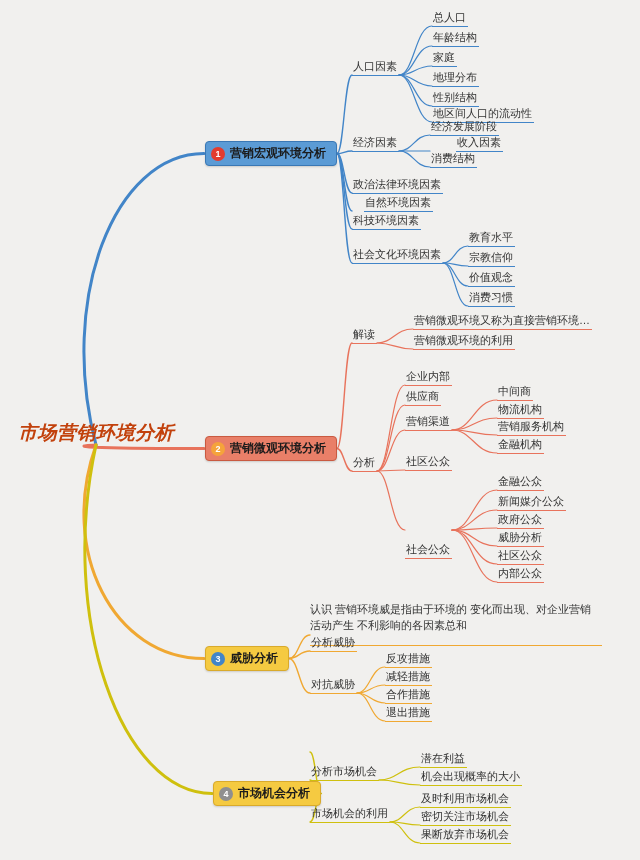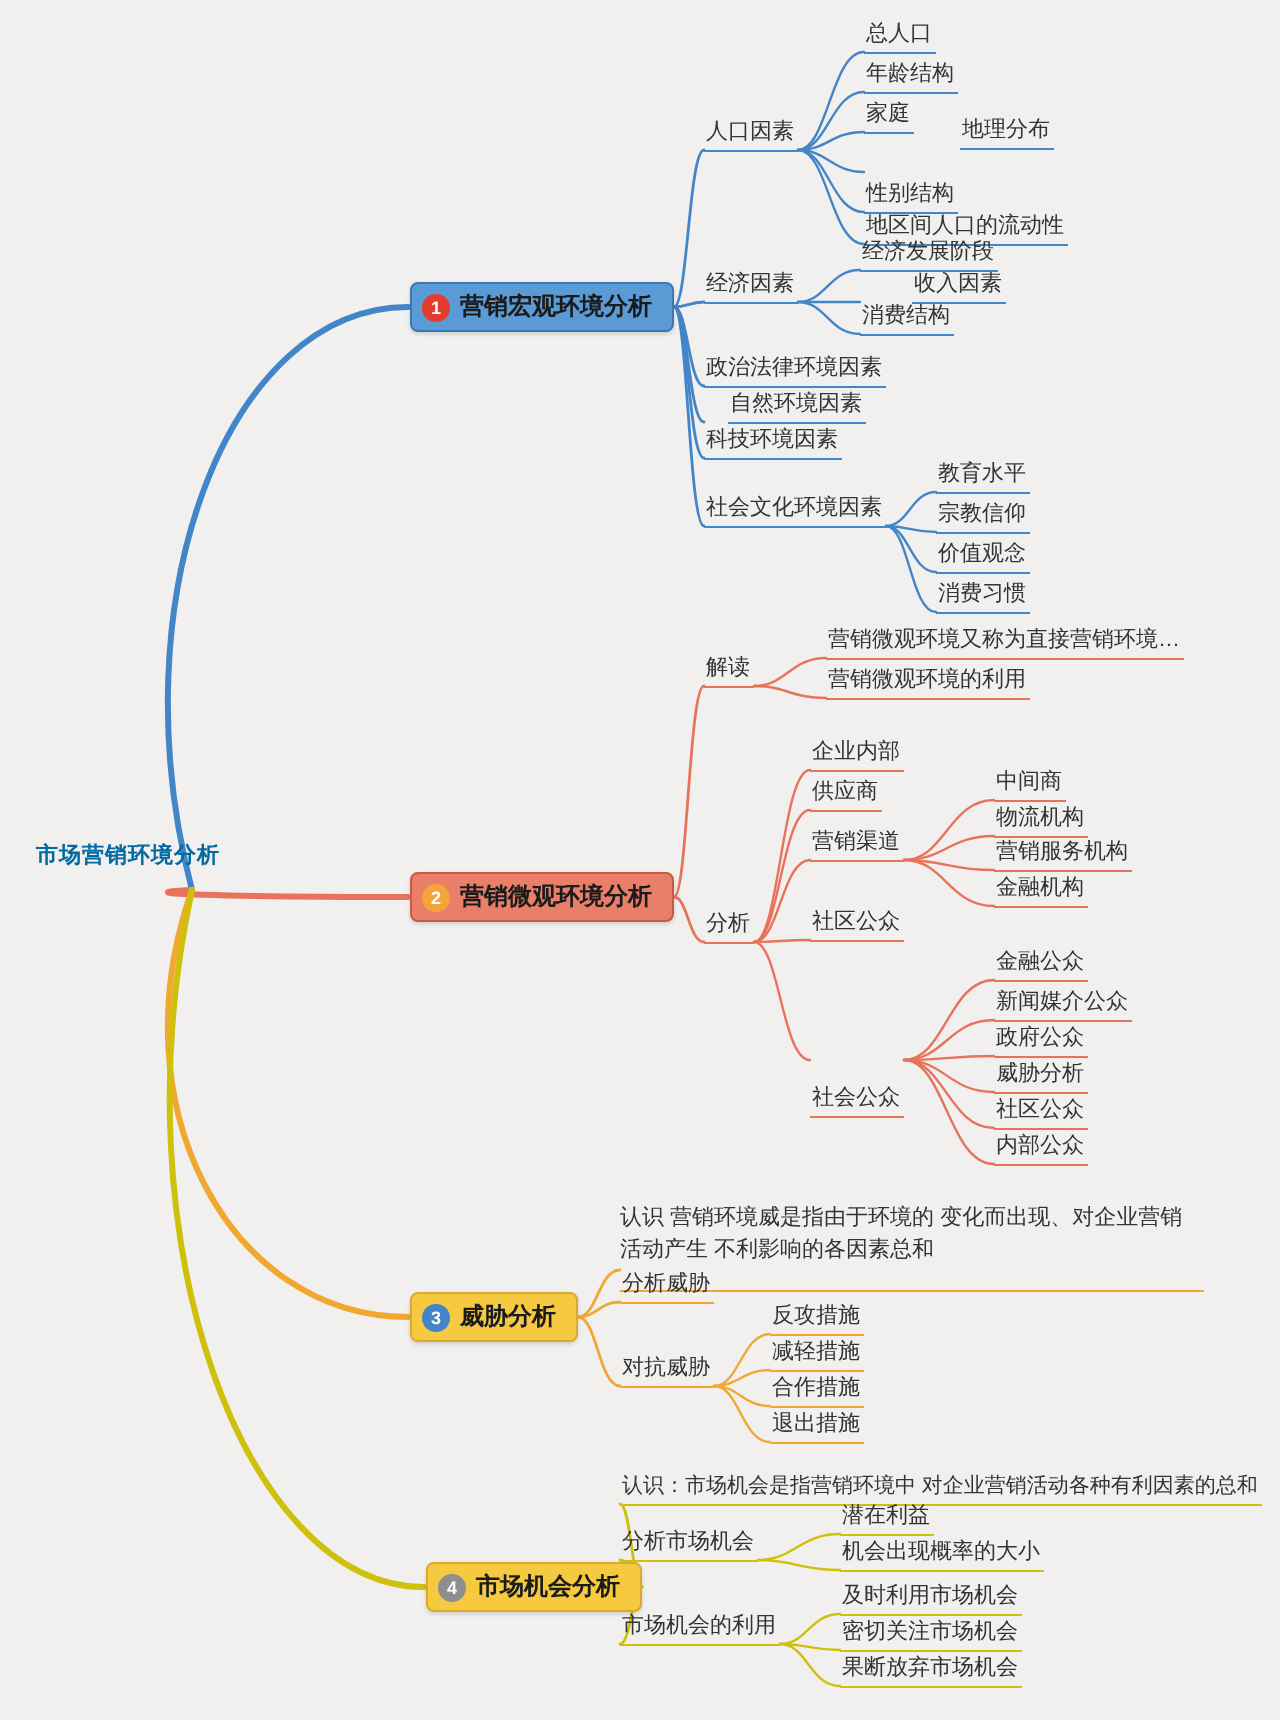--- a/index.html
+++ b/index.html
@@ -2,21 +2,21 @@
 <html><head>
 <meta charset="utf-8">
 <title>市场营销环境分析</title>
 <style>
   html,body{margin:0;padding:0;background:#e8e8e6;}
   .canvas{position:relative;width:640px;height:860px;background:#f1f0ee;overflow:hidden;
           font-family:"Liberation Sans","DejaVu Sans",sans-serif;}
   #edges{position:absolute;left:0;top:0;z-index:1;}
   #nodes{position:absolute;left:0;top:0;right:0;bottom:0;z-index:2;}
   .node{position:absolute;white-space:nowrap;color:#333;}
-  .root{font-size:11px;font-weight:bold;color:#0369a1;letter-spacing:0.5px;}
+  .root{font-size:19px;font-weight:bold;color:#c2410c;letter-spacing:0.5px;font-style:italic;}
   .line{font-size:11px;padding:0 2px 2px 1px;border-bottom:1.5px solid #999;line-height:13px;text-align:right;}
   .wrap{font-size:11px;white-space:normal;line-height:16px;padding-bottom:12px;border-bottom:1.5px solid #999;}
   .box{display:flex;align-items:center;gap:5px;font-size:12px;font-weight:bold;color:#1b1b1b;
        padding:3px 10px 3px 5px;border-radius:4px;border:1px solid #888;
        box-shadow:0 1px 2px rgba(0,0,0,0.15);}
   .box.c-blue{background:#5b9bd5;border-color:#3a78b5;}
   .box.c-salmon{background:#e97f68;border-color:#c95a41;}
   .box.c-orange,.box.c-gold{background:#f5ca41;border-color:#d9aa2b;}
   .line.c-blue,.wrap.c-blue{border-bottom-color:#4285c8;}
   .line.c-salmon,.wrap.c-salmon{border-bottom-color:#e8735c;}
@@ -103,21 +103,21 @@
         <span>威胁分析</span>
       </div>
       <div class="node box c-gold" style="left: 213px; top: 781px;">
         <span class="badge" style="background: rgb(143, 143, 143);">4</span>
         <span>市场机会分析</span>
       </div>
       <div class="node line c-blue" style="left: 352px; top: 60px;">人口因素</div>
       <div class="node line c-blue" style="left: 432px; top: 11px;">总人口</div>
       <div class="node line c-blue" style="left: 432px; top: 31px;">年龄结构</div>
       <div class="node line c-blue" style="left: 432px; top: 51px;">家庭</div>
-      <div class="node line c-blue" style="left: 432px; top: 59px; margin-left: 48px;">地理分布</div>
+      <div class="node line c-blue" style="left: 432px; top: 71px;">地理分布</div>
       <div class="node line c-blue" style="left: 432px; top: 91px;">性别结构</div>
       <div class="node line c-blue" style="left: 432px; top: 107px;">地区间人口的流动性</div>
       <div class="node line c-blue" style="left: 352px; top: 136px;">经济因素</div>
       <div class="node line c-blue" style="left: 430px; top: 120px;">经济发展阶段</div>
       <div class="node line c-blue" style="left: 456px; top: 136px;">收入因素</div>
       <div class="node line c-blue" style="left: 430px; top: 152px;">消费结构</div>
       <div class="node line c-blue" style="left: 352px; top: 178px;">政治法律环境因素</div>
       <div class="node line c-blue" style="left: 352px; top: 196px; margin-left: 12px;">自然环境因素</div>
       <div class="node line c-blue" style="left: 352px; top: 214px;">科技环境因素</div>
       <div class="node line c-blue" style="left: 352px; top: 248px;">社会文化环境因素</div>
@@ -144,21 +144,20 @@
       <div class="node line c-salmon" style="left: 497px; top: 531px;">威胁分析</div>
       <div class="node line c-salmon" style="left: 497px; top: 549px;">社区公众</div>
       <div class="node line c-salmon" style="left: 497px; top: 567px;">内部公众</div>
       <div class="node wrap c-orange" style="left: 310px; top: 601px; width: 292px;">认识 营销环境威是指由于环境的 变化而出现、对企业营销活动产生 不利影响的各因素总和</div>
       <div class="node line c-orange" style="left: 310px; top: 636px;">分析威胁</div>
       <div class="node line c-orange" style="left: 310px; top: 678px;">对抗威胁</div>
       <div class="node line c-orange" style="left: 385px; top: 652px;">反攻措施</div>
       <div class="node line c-orange" style="left: 385px; top: 670px;">减轻措施</div>
       <div class="node line c-orange" style="left: 385px; top: 688px;">合作措施</div>
       <div class="node line c-orange" style="left: 385px; top: 706px;">退出措施</div>
-      <div class="node line c-gold" style="left: 310px; top: 737px; font-size: 10.5px;">认识：市场机会是指营销环境中 对企业营销活动各种有利因素的总和</div>
       <div class="node line c-gold" style="left: 310px; top: 765px;">分析市场机会</div>
       <div class="node line c-gold" style="left: 420px; top: 752px;">潜在利益</div>
       <div class="node line c-gold" style="left: 420px; top: 770px;">机会出现概率的大小</div>
       <div class="node line c-gold" style="left: 310px; top: 807px;">市场机会的利用</div>
       <div class="node line c-gold" style="left: 420px; top: 792px;">及时利用市场机会</div>
       <div class="node line c-gold" style="left: 420px; top: 810px;">密切关注市场机会</div>
       <div class="node line c-gold" style="left: 420px; top: 828px;">果断放弃市场机会</div>
     </div>
 </div>
 

